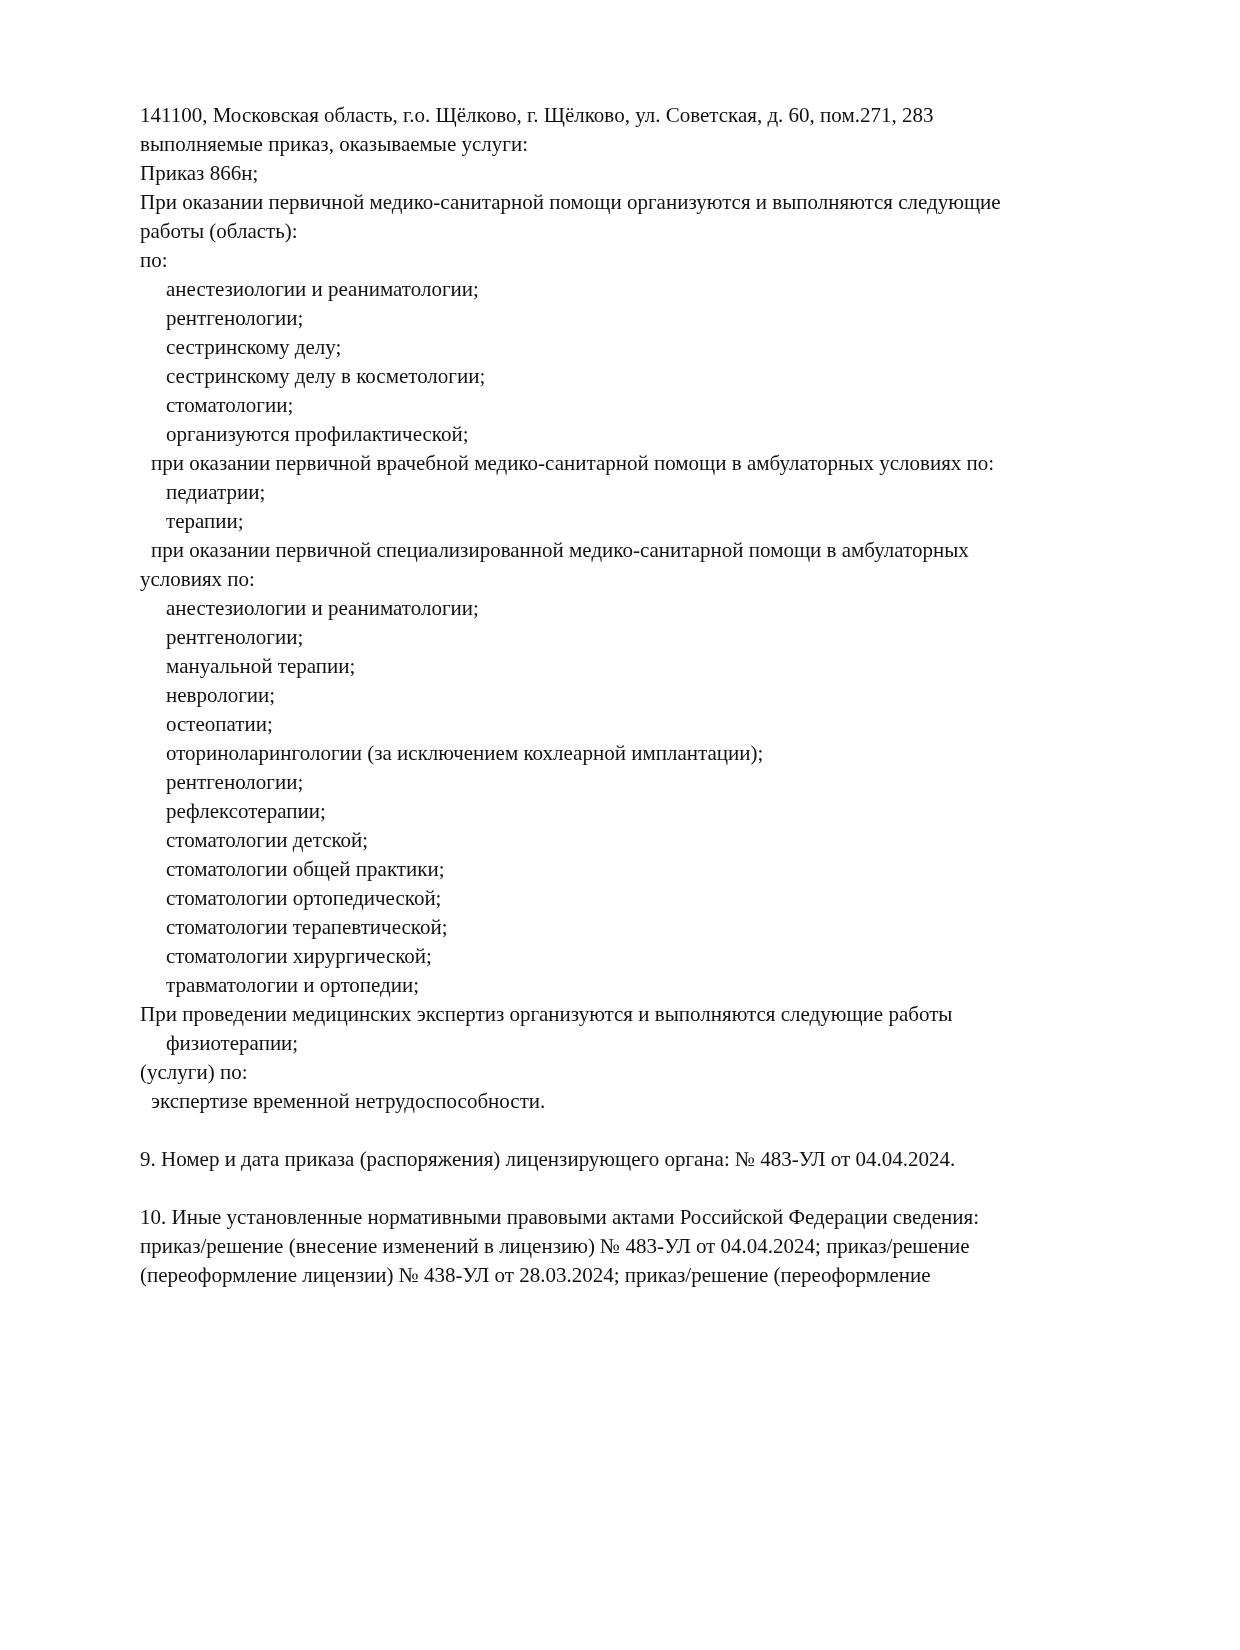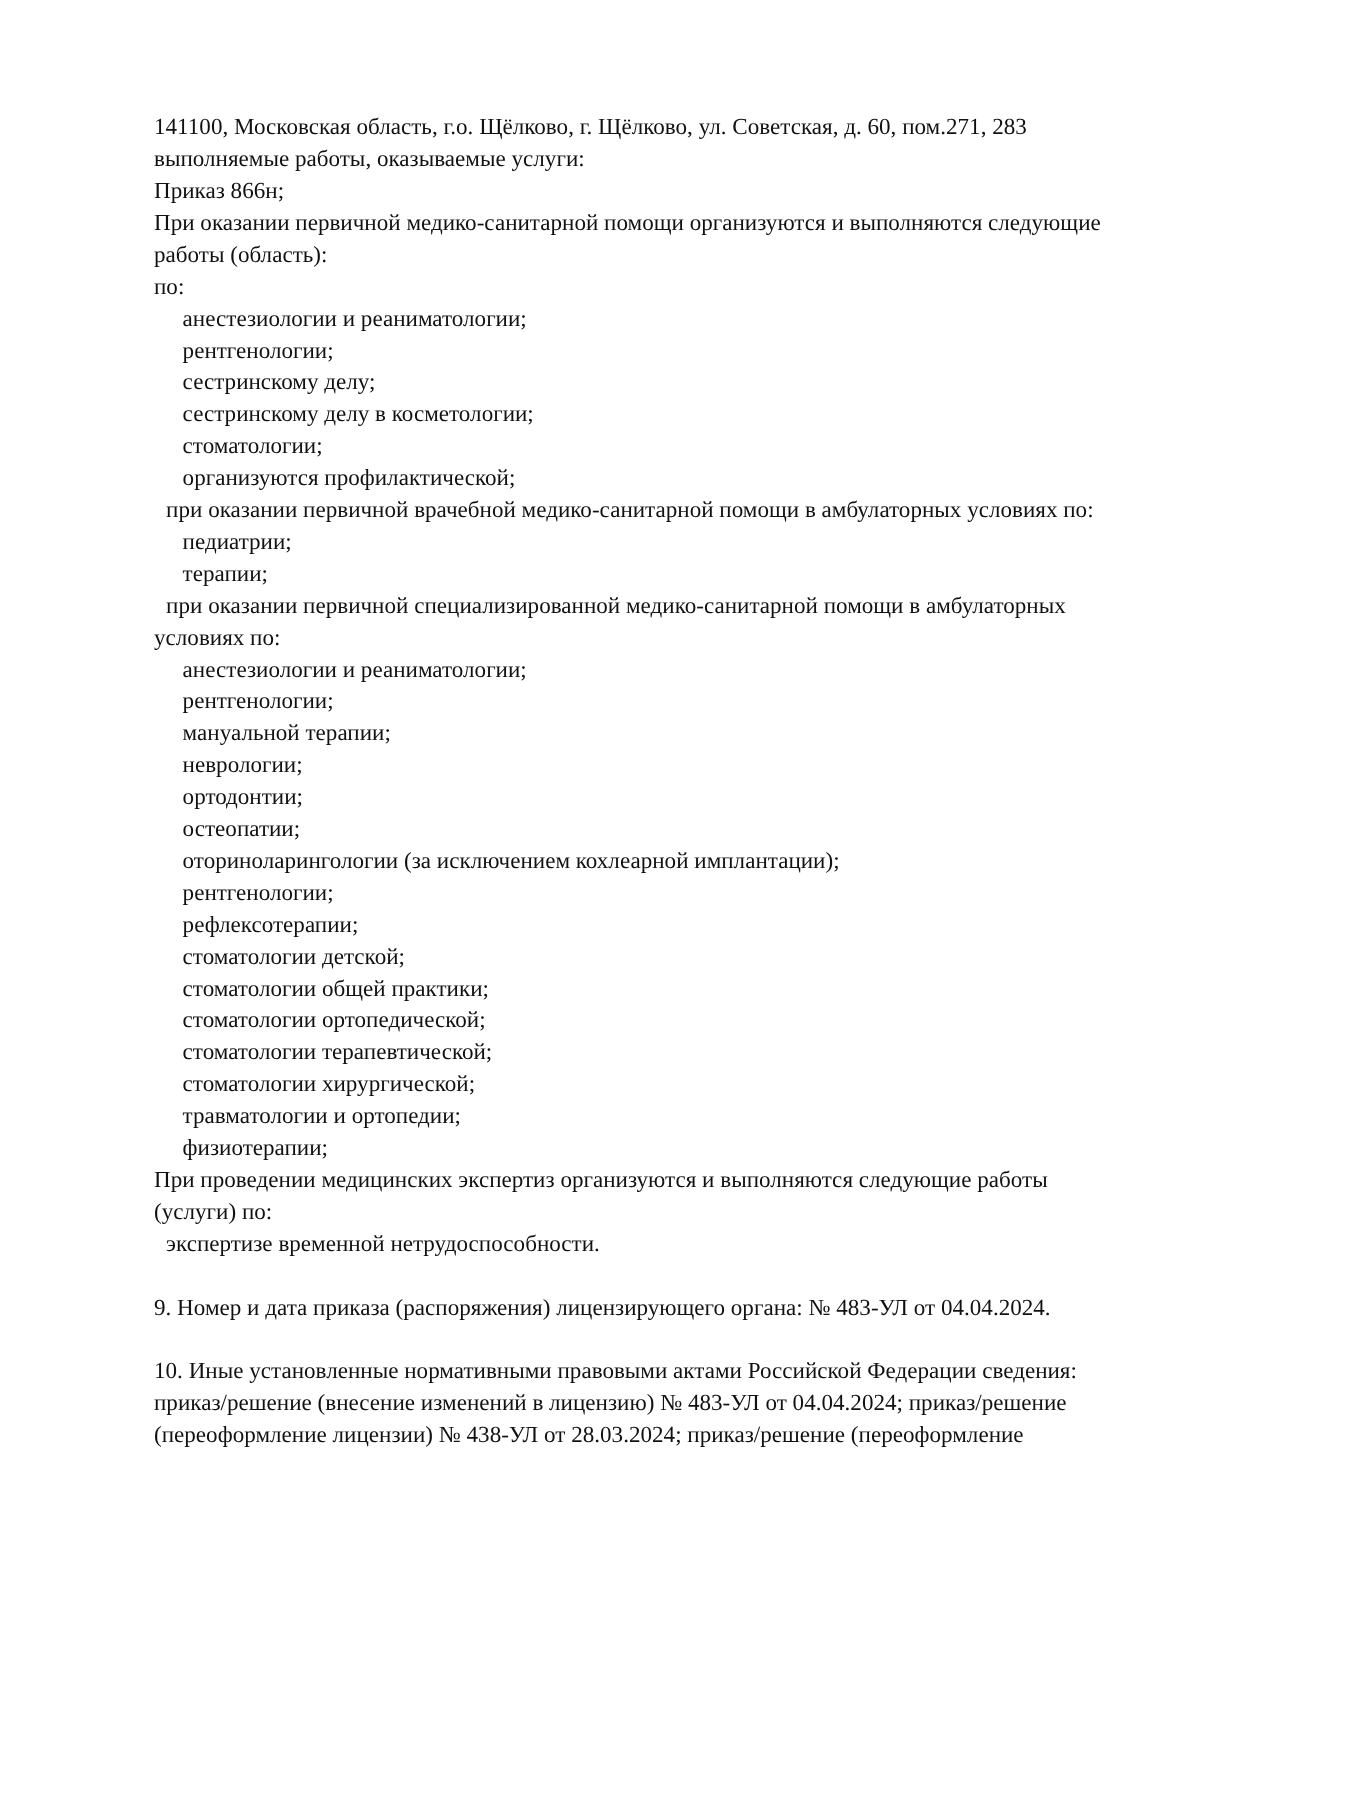--- a/index.html
+++ b/index.html
@@ -27,53 +27,52 @@
   .indent-0 { padding-left: 0; }
   .indent-1 { padding-left: 11px; }
   .indent-2 { padding-left: 26px; }
 </style>
 </head>
 <body>
 
 <div class="page">
   <div>
       <div class="line indent-0">141100, Московская область, г.о. Щёлково, г. Щёлково, ул. Советская, д. 60, пом.271, 283</div>
-      <div class="line indent-0">выполняемые работы, оказываемые услуги:</div>
+      <div class="line indent-0">выполняемые приказ, оказываемые услуги:</div>
       <div class="line indent-0">Приказ 866н;</div>
       <div class="line indent-0">При оказании первичной медико-санитарной помощи организуются и выполняются следующие</div>
       <div class="line indent-0">работы (область):</div>
       <div class="line indent-0">по:</div>
       <div class="line indent-2">анестезиологии и реаниматологии;</div>
       <div class="line indent-2">рентгенологии;</div>
       <div class="line indent-2">сестринскому делу;</div>
       <div class="line indent-2">сестринскому делу в косметологии;</div>
       <div class="line indent-2">стоматологии;</div>
       <div class="line indent-2">организуются профилактической;</div>
       <div class="line indent-1">при оказании первичной врачебной медико-санитарной помощи в амбулаторных условиях по:</div>
       <div class="line indent-2">педиатрии;</div>
       <div class="line indent-2">терапии;</div>
       <div class="line indent-1">при оказании первичной специализированной медико-санитарной помощи в амбулаторных</div>
       <div class="line indent-0">условиях по:</div>
       <div class="line indent-2">анестезиологии и реаниматологии;</div>
       <div class="line indent-2">рентгенологии;</div>
       <div class="line indent-2">мануальной терапии;</div>
       <div class="line indent-2">неврологии;</div>
-      <div class="line indent-2">ортодонтии;</div>
       <div class="line indent-2">остеопатии;</div>
       <div class="line indent-2">оториноларингологии (за исключением кохлеарной имплантации);</div>
       <div class="line indent-2">рентгенологии;</div>
       <div class="line indent-2">рефлексотерапии;</div>
       <div class="line indent-2">стоматологии детской;</div>
       <div class="line indent-2">стоматологии общей практики;</div>
       <div class="line indent-2">стоматологии ортопедической;</div>
       <div class="line indent-2">стоматологии терапевтической;</div>
       <div class="line indent-2">стоматологии хирургической;</div>
       <div class="line indent-2">травматологии и ортопедии;</div>
+      <div class="line indent-0">При проведении медицинских экспертиз организуются и выполняются следующие работы</div>
       <div class="line indent-2">физиотерапии;</div>
-      <div class="line indent-0">При проведении медицинских экспертиз организуются и выполняются следующие работы</div>
       <div class="line indent-0">(услуги) по:</div>
       <div class="line indent-1">экспертизе временной нетрудоспособности.</div>
       <div class="line indent-0">&nbsp;</div>
       <div class="line indent-0">9. Номер и дата приказа (распоряжения) лицензирующего органа: № 483-УЛ от 04.04.2024.</div>
       <div class="line indent-0">&nbsp;</div>
       <div class="line indent-0">10. Иные установленные нормативными правовыми актами Российской Федерации сведения:</div>
       <div class="line indent-0">приказ/решение (внесение изменений в лицензию) № 483-УЛ от 04.04.2024; приказ/решение</div>
       <div class="line indent-0">(переоформление лицензии) № 438-УЛ от 28.03.2024; приказ/решение (переоформление</div>
     </div>
 </div>

